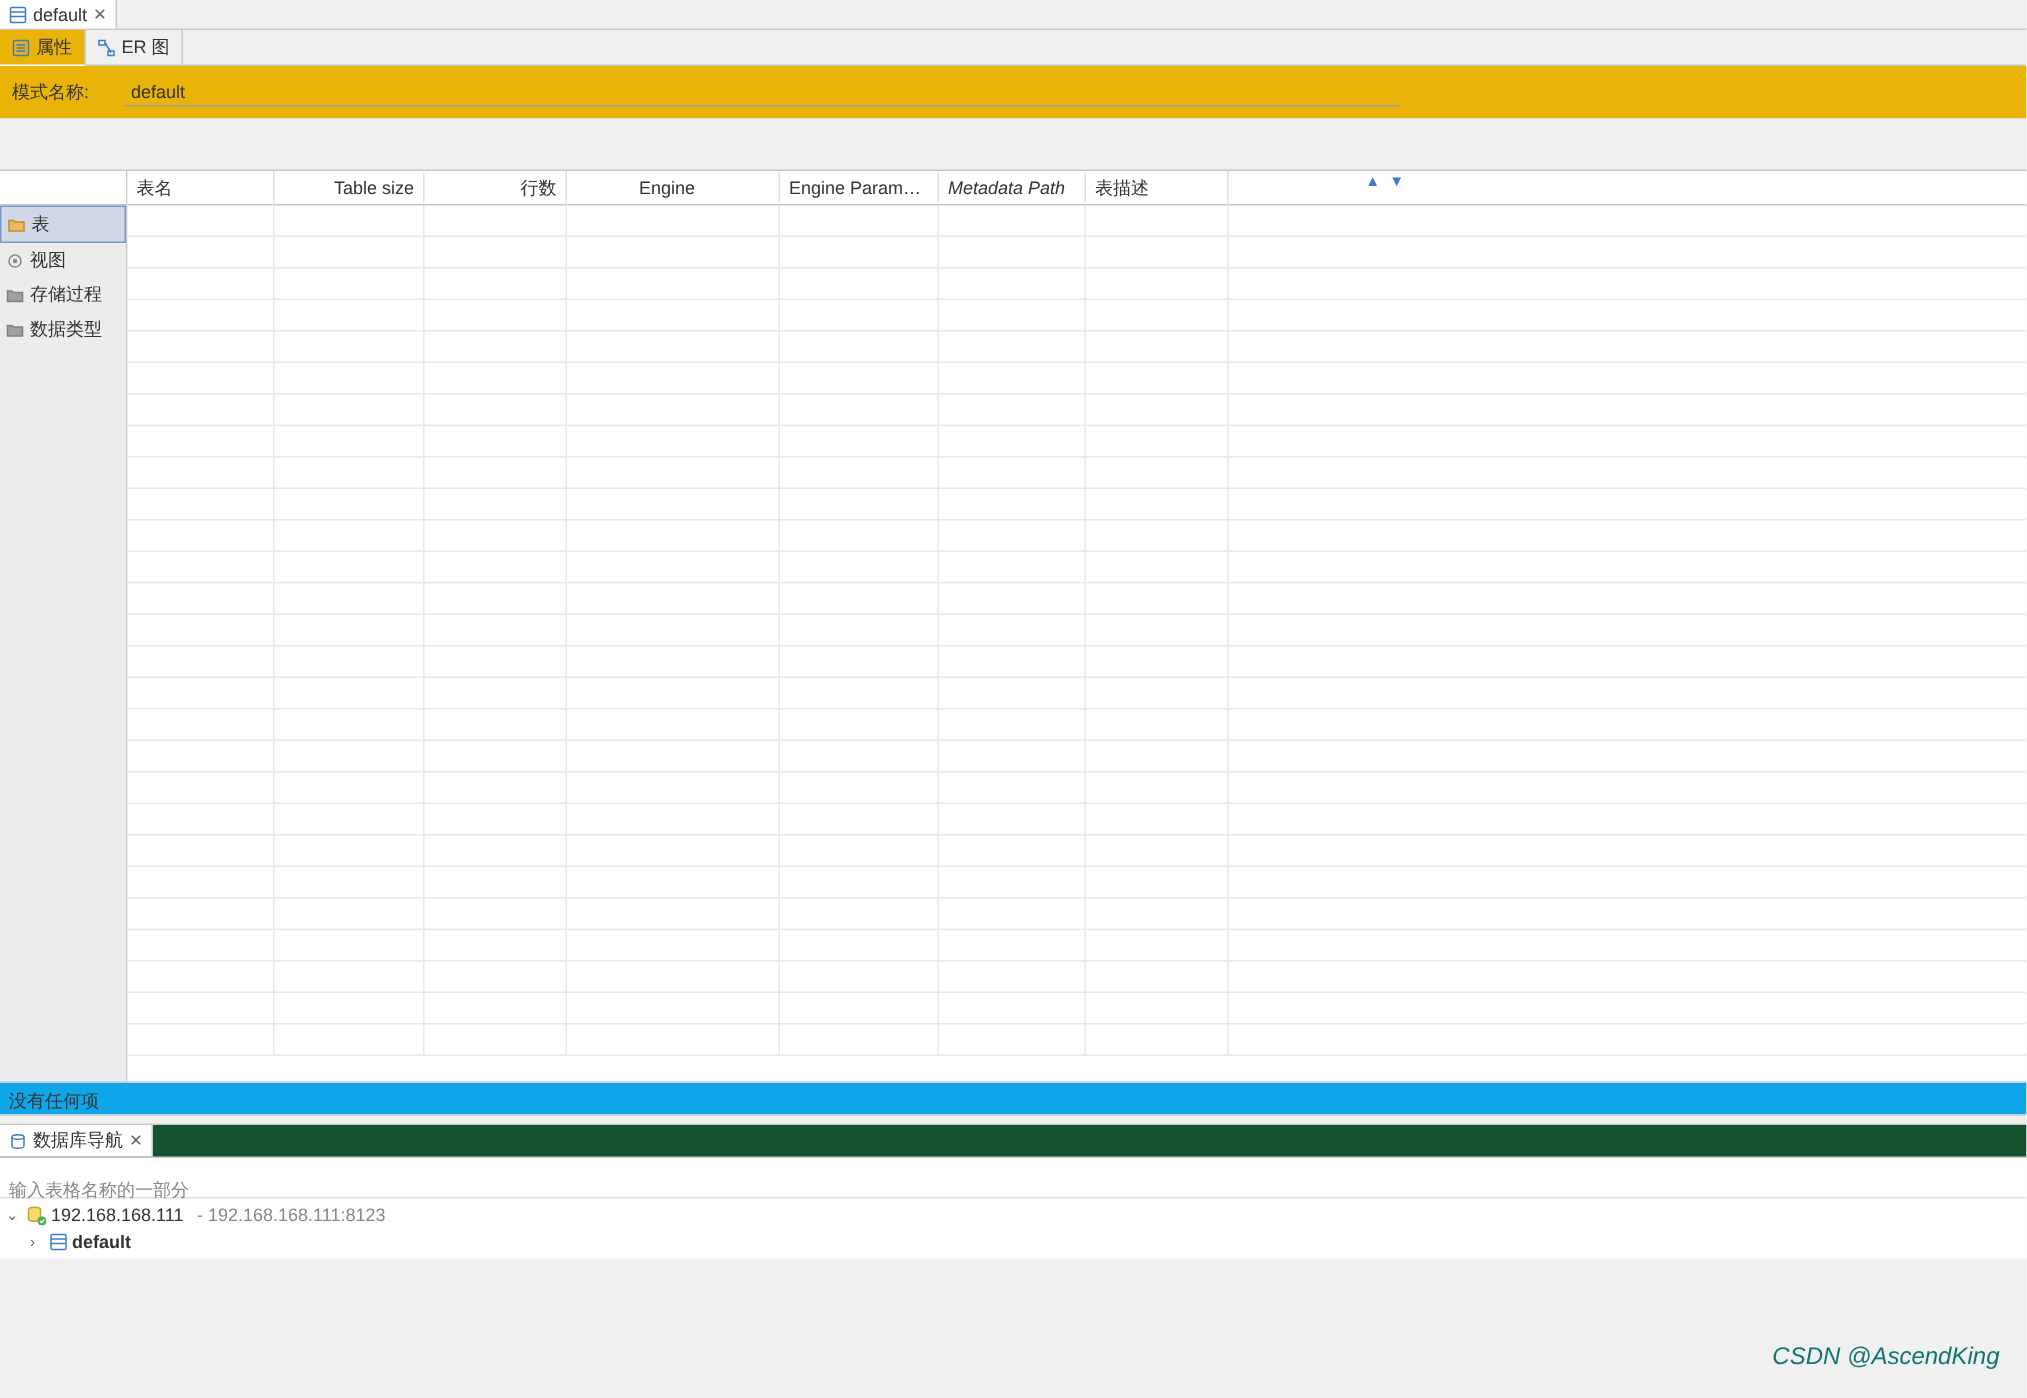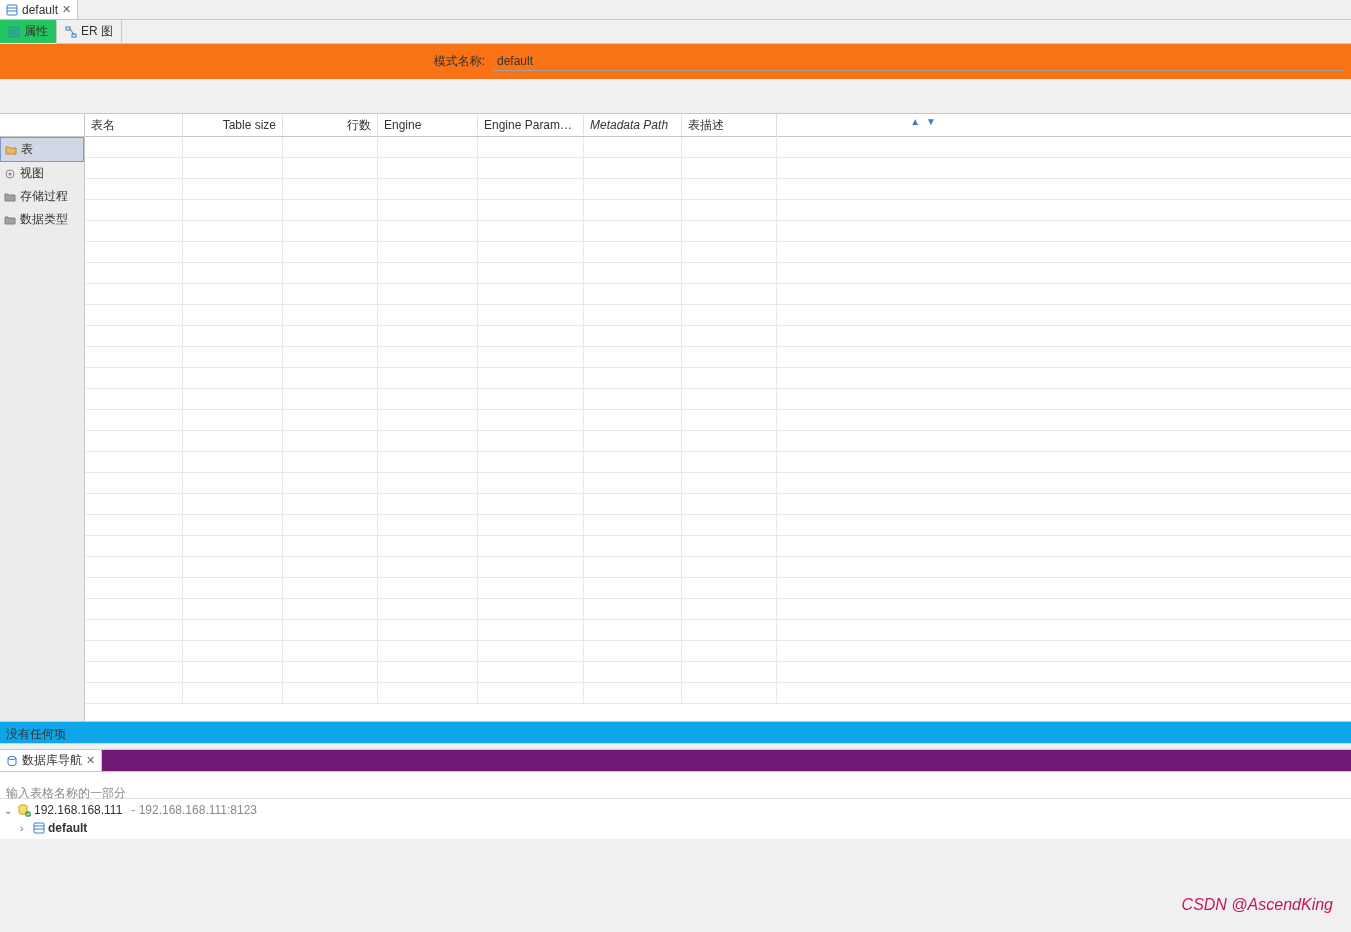--- a/index.html
+++ b/index.html
@@ -46,33 +46,32 @@
   }
   .sub-tab {
     display: flex;
     align-items: center;
     gap: 4px;
     padding: 0 8px;
     border-right: 1px solid #c8c8c8;
     cursor: pointer;
   }
   .sub-tab.active {
-    background: #22c55e;
+    background: #eab308;
     border-bottom: 1px solid #fff;
     margin-bottom: -1px;
   }
 
   
   .schema-row {
     display: flex;
     align-items: center;
     padding: 8px;
-    gap: 8px;
-    background: #f97316;
-    justify-content: flex-end;
+    gap: 24px;
+    background: #eab308;
   }
   .schema-row label { color: #333; }
   .schema-input {
     flex: 0 0 850px;
     border: none;
     border-bottom: 1px solid #a0a0a0;
     background: transparent;
     padding: 2px 4px;
     font-size: 12px;
     color: #333;
@@ -144,21 +143,21 @@
     font-size: 12px;
     color: #333;
     overflow: hidden;
     text-overflow: ellipsis;
     white-space: nowrap;
   }
   .th.right { text-align: right; }
   .col-name   { width: 98px; }
   .col-size   { width: 100px; text-align: right; }
   .col-rows   { width: 95px; text-align: right; }
-  .col-engine { width: 100px; }
+  .col-engine { width: 100px; margin-left: 42px; }
   .col-params { width: 106px; }
   .col-meta   { width: 98px; font-style: italic; }
   .col-desc   { width: 95px; }
 
   .table-body {
     height: 585px;
     overflow: auto;
   }
   .tr {
     display: flex;
@@ -179,21 +178,21 @@
     height: 22px;
   }
 
   
   .bottom-panel {
     border-top: 1px solid #c8c8c8;
     background: #fff;
   }
   .bottom-tabs {
     display: flex;
-    background: #701a75;
+    background: #14532d;
     border-bottom: 1px solid #c8c8c8;
     height: 22px;
     align-items: center;
   }
   .bottom-tab {
     display: flex;
     align-items: center;
     gap: 4px;
     padding: 2px 6px;
     background: #fff;
@@ -223,21 +222,21 @@
   .tree-row.level-1 { padding-left: 20px; }
   .tree-row .expand { width: 10px; color: #666; font-size: 10px; }
   .tree-row .conn-sub { color: #888; margin-left: 6px; }
   .tree-row .bold { font-weight: bold; }
 
   
   .watermark {
     position: absolute;
     bottom: 18px;
     right: 18px;
-    color: #be185d;
+    color: #0f766e;
     font-size: 16px;
     font-style: italic;
     pointer-events: none;
   }
 
   
   svg { display: block; }
 </style>
 </head>
 <body>

